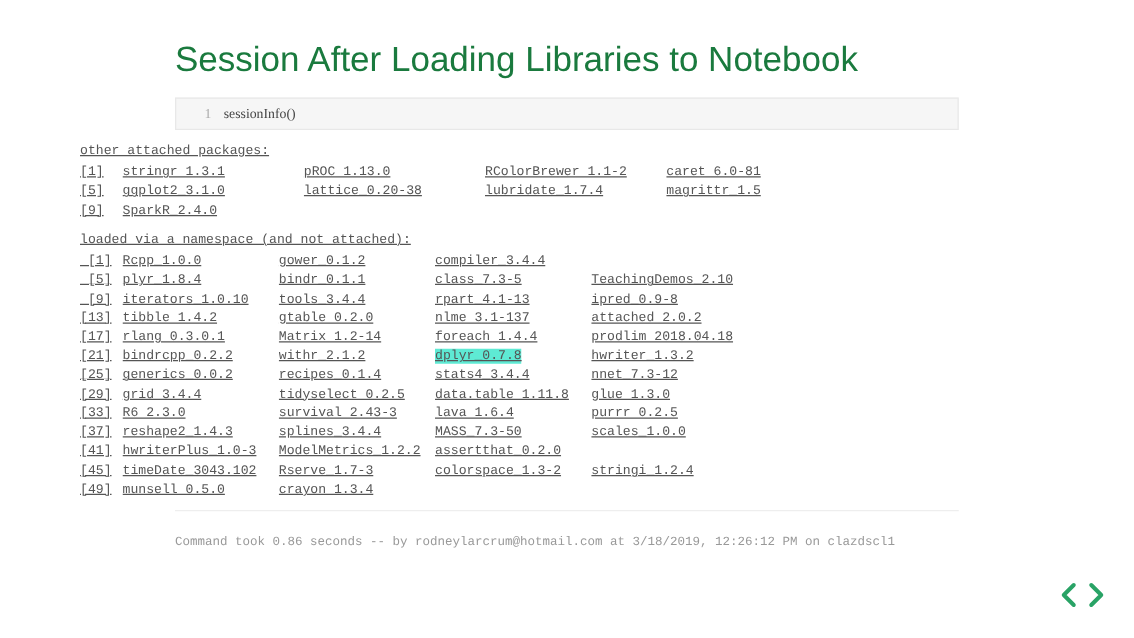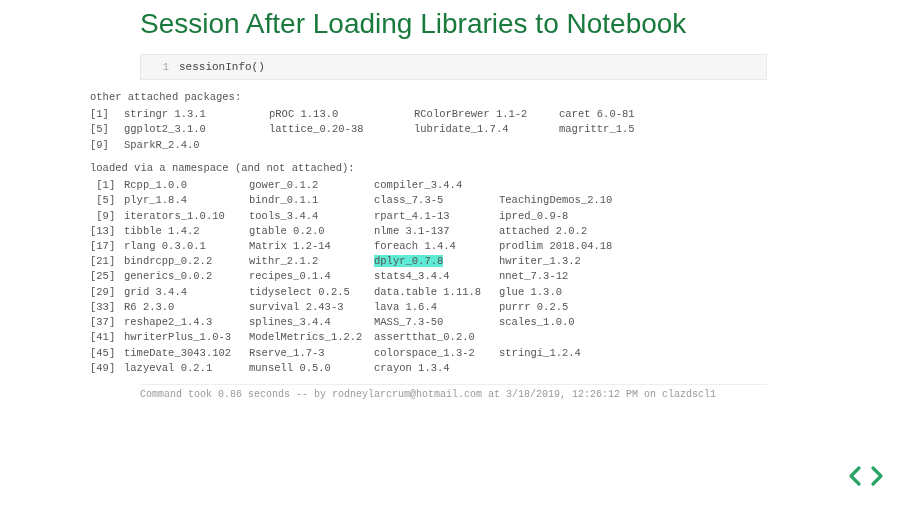--- a/index.html
+++ b/index.html
@@ -9,44 +9,45 @@
     background: #ffffff;
     font-family: "Segoe UI", Arial, sans-serif;
     overflow: hidden;
     position: relative;
   }
   .page-title {
     color: #1a7a3e;
     font-size: 28px;
     font-weight: 400;
     text-align: left;
-    padding: 8px 0 14px 140px;
+    padding: 32px 0 14px 140px;
   }
   .cell {
     margin: 0 140px 10px 140px;
     background: #f6f6f6;
     border: 1px solid #e8e8e8;
     padding: 6px 10px;
-    font-family: Liberation Mono, monospace;
+    font-family: Liberation Serif, serif;
     font-size: 11px;
     color: #444;
   }
   .cell .ln {
     display: inline-block;
     width: 18px;
     color: #aaa;
     text-align: right;
     margin-right: 10px;
   }
   .output {
-    margin: 0 140px 4px 90px;
+    margin: 0 140px 4px 64px;
     font-family: Consolas, "Courier New", monospace;
     font-size: 10.5px;
     line-height: 1.45;
     color: #555;
+    text-decoration: underline;
   }
   .section-head {
     margin-top: 8px;
     margin-bottom: 2px;
   }
   .pkg-line {
     display: flex;
     white-space: pre;
   }
   .idx {
@@ -61,21 +62,21 @@
   .col.narrow { width: 125px; }
   .hl {
     background: #5eead4;
   }
   .footer-note {
     margin: 8px 140px 0 140px;
     font-family: Consolas, "Courier New", monospace;
     font-size: 10px;
     color: #999;
     border-top: 1px solid #eee;
-    padding-top: 4px;
+    padding-top: 20px;
   }
   .nav-icon {
     position: absolute;
     right: 22px;
     bottom: 22px;
   }
   .nav-icon svg { display: block; }
 </style>
 </head>
 <body>
@@ -103,21 +104,21 @@
       <div class="pkg-line"><span class="idx"> [9]</span><span class="col narrow">iterators_1.0.10</span><span class="col narrow">tools_3.4.4</span><span class="col narrow">rpart_4.1-13</span><span class="col narrow">ipred_0.9-8</span></div>
       <div class="pkg-line"><span class="idx">[13]</span><span class="col narrow">tibble 1.4.2</span><span class="col narrow">gtable 0.2.0</span><span class="col narrow">nlme 3.1-137</span><span class="col narrow">attached 2.0.2</span></div>
       <div class="pkg-line"><span class="idx">[17]</span><span class="col narrow">rlang 0.3.0.1</span><span class="col narrow">Matrix 1.2-14</span><span class="col narrow">foreach 1.4.4</span><span class="col narrow">prodlim 2018.04.18</span></div>
       <div class="pkg-line"><span class="idx">[21]</span><span class="col narrow">bindrcpp_0.2.2</span><span class="col narrow">withr_2.1.2</span><span class="col narrow"><span class="hl">dplyr_0.7.8</span></span><span class="col narrow">hwriter_1.3.2</span></div>
       <div class="pkg-line"><span class="idx">[25]</span><span class="col narrow">generics_0.0.2</span><span class="col narrow">recipes_0.1.4</span><span class="col narrow">stats4_3.4.4</span><span class="col narrow">nnet_7.3-12</span></div>
       <div class="pkg-line"><span class="idx">[29]</span><span class="col narrow">grid 3.4.4</span><span class="col narrow">tidyselect 0.2.5</span><span class="col narrow">data.table 1.11.8</span><span class="col narrow">glue 1.3.0</span></div>
       <div class="pkg-line"><span class="idx">[33]</span><span class="col narrow">R6 2.3.0</span><span class="col narrow">survival 2.43-3</span><span class="col narrow">lava 1.6.4</span><span class="col narrow">purrr 0.2.5</span></div>
       <div class="pkg-line"><span class="idx">[37]</span><span class="col narrow">reshape2_1.4.3</span><span class="col narrow">splines_3.4.4</span><span class="col narrow">MASS_7.3-50</span><span class="col narrow">scales_1.0.0</span></div>
       <div class="pkg-line"><span class="idx">[41]</span><span class="col narrow">hwriterPlus_1.0-3</span><span class="col narrow">ModelMetrics_1.2.2</span><span class="col narrow">assertthat_0.2.0</span></div>
       <div class="pkg-line"><span class="idx">[45]</span><span class="col narrow">timeDate_3043.102</span><span class="col narrow">Rserve_1.7-3</span><span class="col narrow">colorspace_1.3-2</span><span class="col narrow">stringi_1.2.4</span></div>
-      <div class="pkg-line"><span class="idx">[49]</span><span class="col narrow">lazyeval 0.2.1</span><span class="col narrow">munsell 0.5.0</span><span class="col narrow">crayon 1.3.4</span><span class="col narrow"></span></div>
+      <div class="pkg-line"><span class="idx">[49]</span><span class="col narrow">munsell 0.5.0</span><span class="col narrow">crayon 1.3.4</span><span class="col narrow"></span></div>
     </div>
 </div>
 
 <div class="footer-note">Command took 0.86 seconds -- by rodneylarcrum@hotmail.com at 3/18/2019, 12:26:12 PM on clazdscl1</div>
 
 <div class="nav-icon">
   <svg width="38" height="24" viewBox="0 0 38 24">
     <polyline points="12,4 4,12 12,20" fill="none" stroke="#29a366" stroke-width="3.2" stroke-linecap="round" stroke-linejoin="round"></polyline>
     <polyline points="26,4 34,12 26,20" fill="none" stroke="#29a366" stroke-width="3.2" stroke-linecap="round" stroke-linejoin="round"></polyline>
   </svg>

